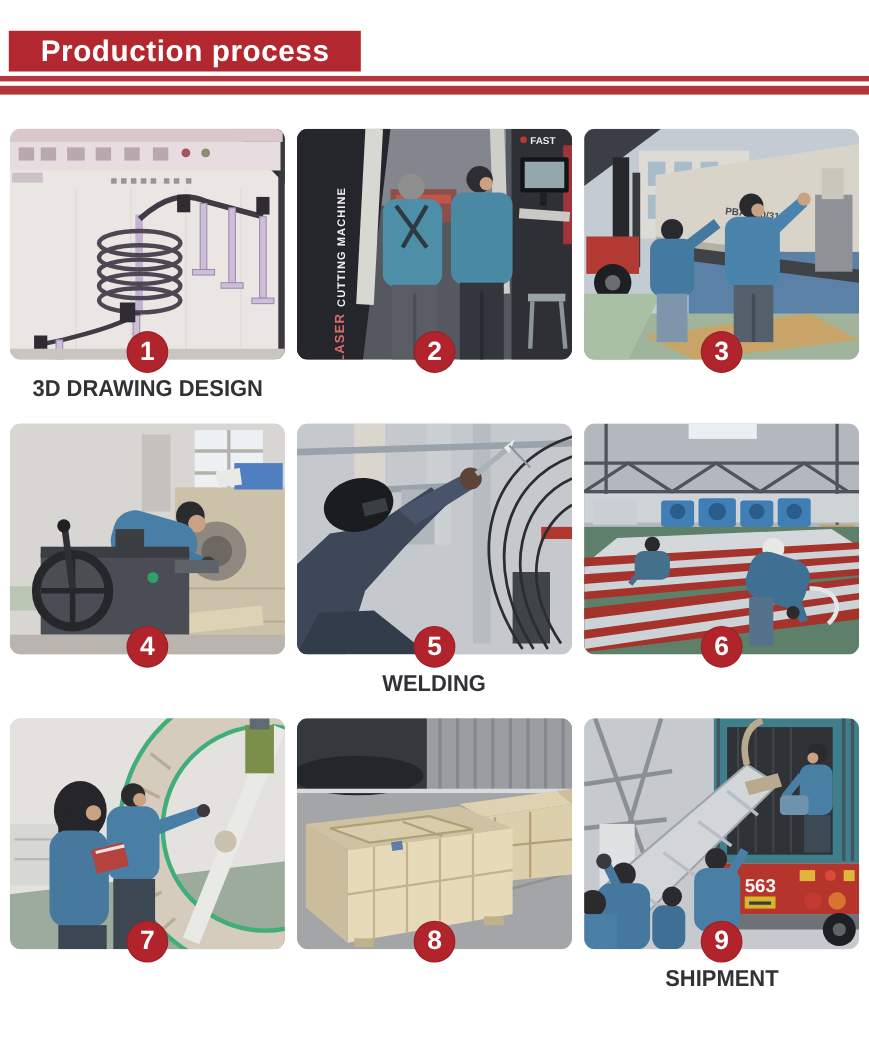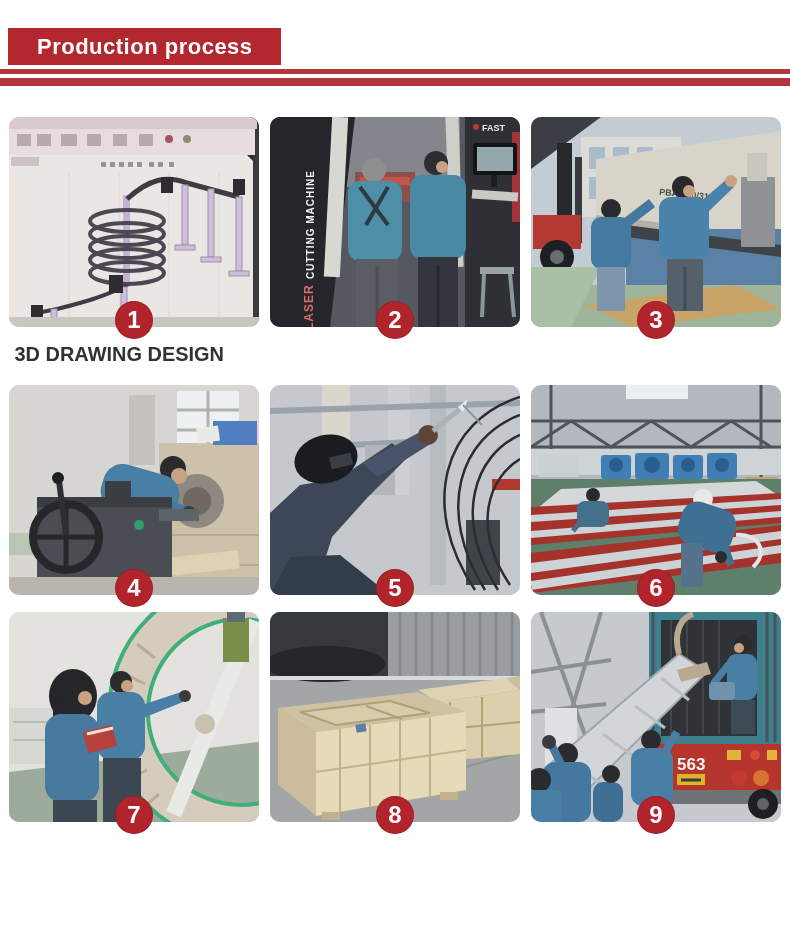--- a/index.html
+++ b/index.html
@@ -1,33 +1,33 @@
 <!DOCTYPE html>
 <html><head>
 <meta charset="utf-8">
 <style>
   html,body{margin:0;padding:0;background:#fff;}
   body{width:790px;min-height:951px;font-family:"Liberation Sans",sans-serif;overflow:hidden;}
   .header-wrap{padding-top:28px;}
   .title-banner{display:inline-block;margin-left:8px;background:#b2282e;color:#fff;
-    font-size:22px;font-weight:bold;line-height:37px;height:37px;padding:0 28px 0 29px;
+    font-size:27px;font-weight:bold;line-height:37px;height:37px;padding:0 28px 0 29px;
     letter-spacing:0.5px;}
   .rule{background:#b2363c;width:100%;}
   .rule-thin{height:5px;margin-top:4px;}
   .rule-thick{height:8px;margin-top:4px;}
   .grid{display:grid;grid-template-columns:repeat(3,250px);column-gap:11px;
     padding-left:9px;margin-top:31px;}
   .cell{position:relative;margin-bottom:17px;}
   .photo{width:250px;height:210px;border-radius:10px;overflow:hidden;position:relative;background:#ddd;}
   .photo svg{display:block;width:250px;height:210px;}
   .badge{position:absolute;left:50%;margin-left:-19px;top:184px;width:38px;height:38px;
     border-radius:50%;background:#b1242c;color:#fff;font-weight:bold;font-size:24px;
     display:flex;align-items:center;justify-content:center;z-index:3;
     box-shadow:inset 0 0 0 1px rgba(0,0,0,0.12);}
-  .caption{margin-top:15px;font-size:21px;font-weight:bold;color:#313136;
+  .caption{margin-top:15px;text-align:center;font-size:21px;font-weight:bold;color:#313136;
     height:26px;letter-spacing:0px;}
   .caption span{display:inline-block;transform:scaleX(0.95);white-space:nowrap;}
   text{font-family:"Liberation Sans",sans-serif;}
 </style>
 </head>
 <body>
 
 <div class="header-wrap">
   <div class="title-banner">Production process</div>
   <div class="rule rule-thin"></div>
@@ -282,20 +282,21 @@
         <circle cx="158" cy="50" r="10" fill="#5d4436"></circle>
         <line x1="163" y1="46" x2="190" y2="24" stroke="#aab2b8" stroke-width="5"></line>
         <polygon points="188,22 198,14 193,27" fill="#e9edf0"></polygon>
         <line x1="193" y1="20" x2="212" y2="40" stroke="#8f979e" stroke-width="2"></line>
         <polygon points="0,210 120,210 70,170 20,172" fill="#333c4a"></polygon>
       </svg>
     </div>
     <div class="badge">
         <span>5</span>
       </div>
+    <div class="caption"><span>WELDING</span></div>
   </div>
 
   <div class="cell">
     <div class="photo">
       <svg viewBox="0 0 250 210">
         <rect width="250" height="210" fill="#b3b8be"></rect>
         <rect x="95" y="0" width="62" height="14" fill="#e9eff3"></rect>
         <g stroke="#4e545b" stroke-width="3" fill="none">
           <line x1="0" y1="36" x2="250" y2="36"></line>
             <line x1="0" y1="62" x2="250" y2="62"></line>
@@ -520,15 +521,16 @@
         <circle cx="18" cy="130" r="7" fill="#3a3a3e"></circle>
         <circle cx="8" cy="168" r="12" fill="#2b2b2e"></circle>
         <rect x="0" y="178" width="30" height="32" fill="#4a7fa5"></rect>
         <rect x="62" y="170" width="30" height="40" rx="10" fill="#3f6f94"></rect>
         <circle cx="80" cy="162" r="9" fill="#2b2b2e"></circle>
       </svg>
     </div>
     <div class="badge">
         <span>9</span>
       </div>
+    <div class="caption"><span>SHIPMENT</span></div>
   </div>
 
 </div>
 
 </body></html>

